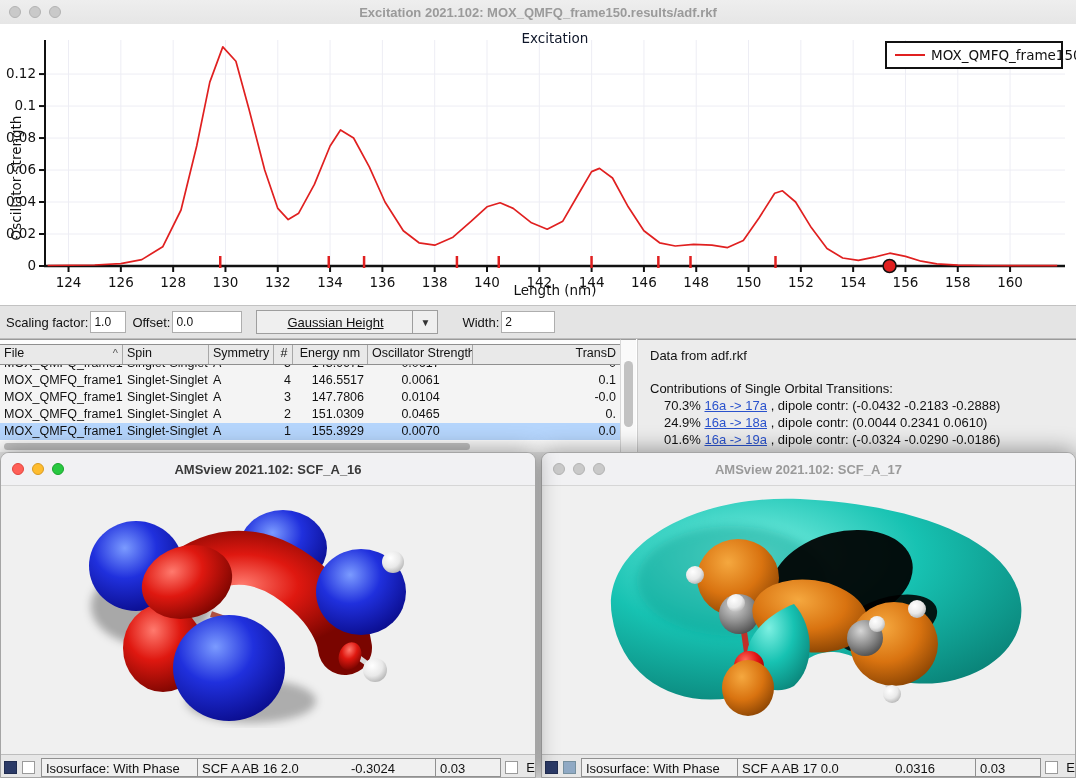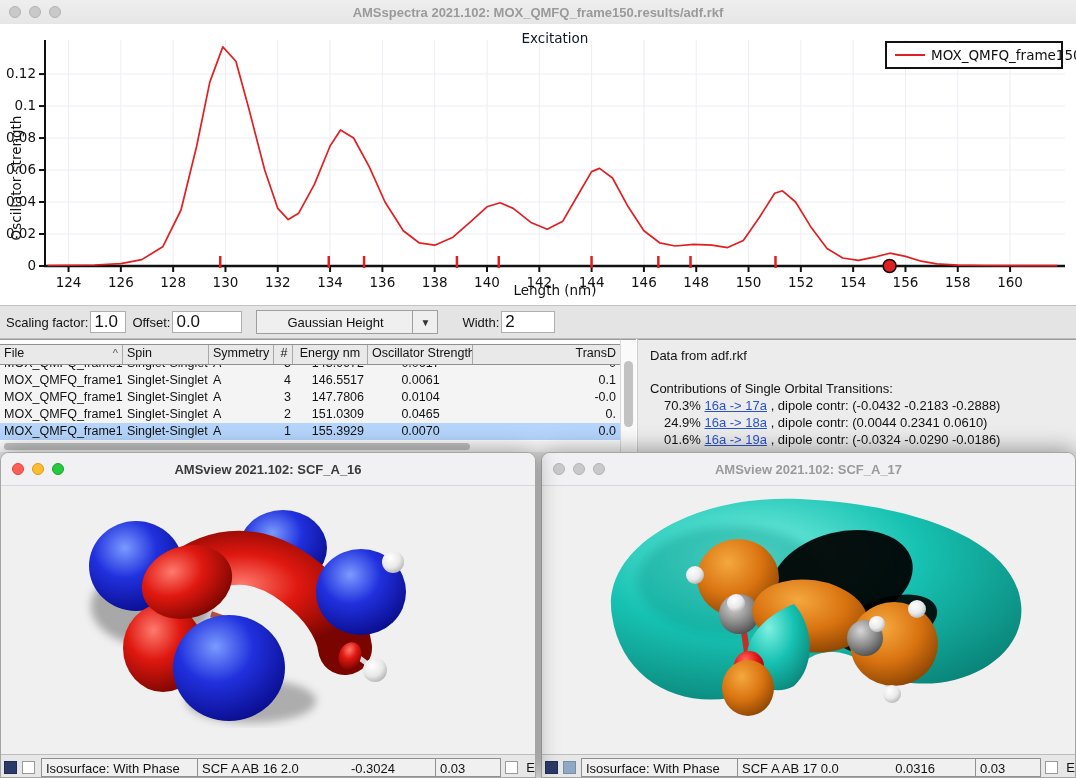--- a/index.html
+++ b/index.html
@@ -29,27 +29,27 @@
           font:13.5px "DejaVu Sans",sans-serif;color:#111;}
   .ticklabel{font:13.5px "DejaVu Sans",sans-serif;fill:#111;}
   .legendlabel{font:13.5px "DejaVu Sans",sans-serif;fill:#111;}
 
   
   #controls{left:0;top:305px;width:1076px;height:34px;background:#e4e4e4;
             border-top:1px solid #c2c2c2;border-bottom:1px solid #bdbdbd;box-sizing:border-box;
             display:flex;align-items:center;font-size:13px;color:#111;}
   .ctl-label{margin-left:6px;}
   .ctl-input{background:#fff;border:1px solid #aeaeae;height:20px;line-height:20px;
-             padding:0 3px;font-size:17px;color:#111;}
+             padding:0 3px;font-size:12px;color:#111;}
   #scaling-input{width:28px;margin-left:2px;}
   #offset-input{width:62px;margin-left:2px;}
   #width-input{width:46px;margin-left:2px;}
   #mode-dropdown{margin-left:14px;width:182px;height:24px;background:#efefef;border:1px solid #9e9e9e;
                  display:flex;align-items:center;box-sizing:border-box;}
-  #mode-dropdown .val{flex:1;padding-left:30px;}
+  #mode-dropdown .val{flex:1;padding-left:30px;text-decoration:underline;}
   #mode-dropdown .arrow-box{width:24px;height:100%;border-left:1px solid #9e9e9e;
                  display:flex;align-items:center;justify-content:center;font-size:10px;color:#333;}
 
   
   #table-wrap{left:0;top:339px;width:620px;height:113px;background:#fdfdfd;
               border-top:1px solid #9a9a9a;box-sizing:border-box;overflow:hidden;}
   #thead{position:absolute;left:0;top:4px;width:620px;height:19px;background:#e9e9e9;
          border-top:1px solid #8f8f8f;border-bottom:1px solid #8f8f8f;display:flex;z-index:2;}
   #tbody{position:absolute;left:0;top:15px;width:620px;z-index:1;}
   .trow{display:flex;height:17px;line-height:17px;background:#f4f4f4;}
@@ -110,21 +110,21 @@
 </head>
 <body>
 
 <div id="spectra-win" class="abs">
   <div class="titlebar">
     <div class="tl-group">
       <span class="tl gray"></span>
       <span class="tl gray"></span>
       <span class="tl gray"></span>
     </div>
-    <span class="wtitle">AMSspectra 2021.102: MOX_QMFQ_frame150.results/adf.rkf</span>
+    <span class="wtitle">Excitation 2021.102: MOX_QMFQ_frame150.results/adf.rkf</span>
   </div>
 
   <div id="plot-region" class="abs">
     <div id="plot-title" class="abs">Excitation</div>
     <div id="ylabel" class="abs">Oscillator strength</div>
     <svg id="spectrum-svg" width="1076" height="281">
         <line x1="68.53846153846169" y1="16" x2="68.53846153846169" y2="242" stroke="#ededf4" stroke-width="1"></line>
         <line x1="120.846153846154" y1="16" x2="120.846153846154" y2="242" stroke="#ededf4" stroke-width="1"></line>
         <line x1="173.1538461538463" y1="16" x2="173.1538461538463" y2="242" stroke="#ededf4" stroke-width="1"></line>
         <line x1="225.46153846153862" y1="16" x2="225.46153846153862" y2="242" stroke="#ededf4" stroke-width="1"></line>

